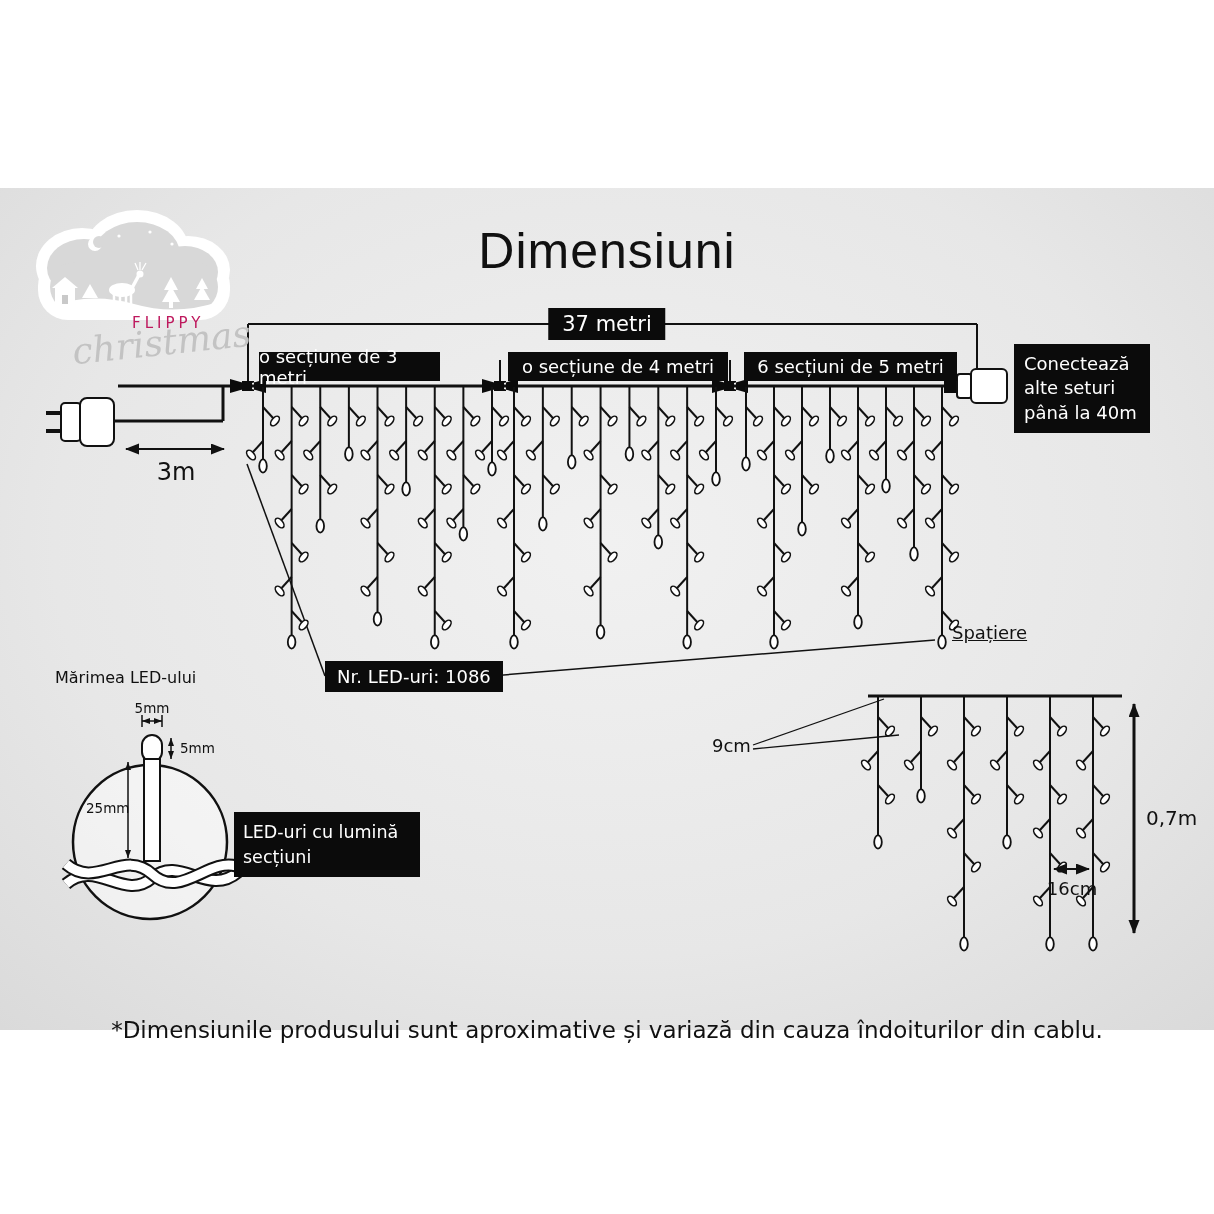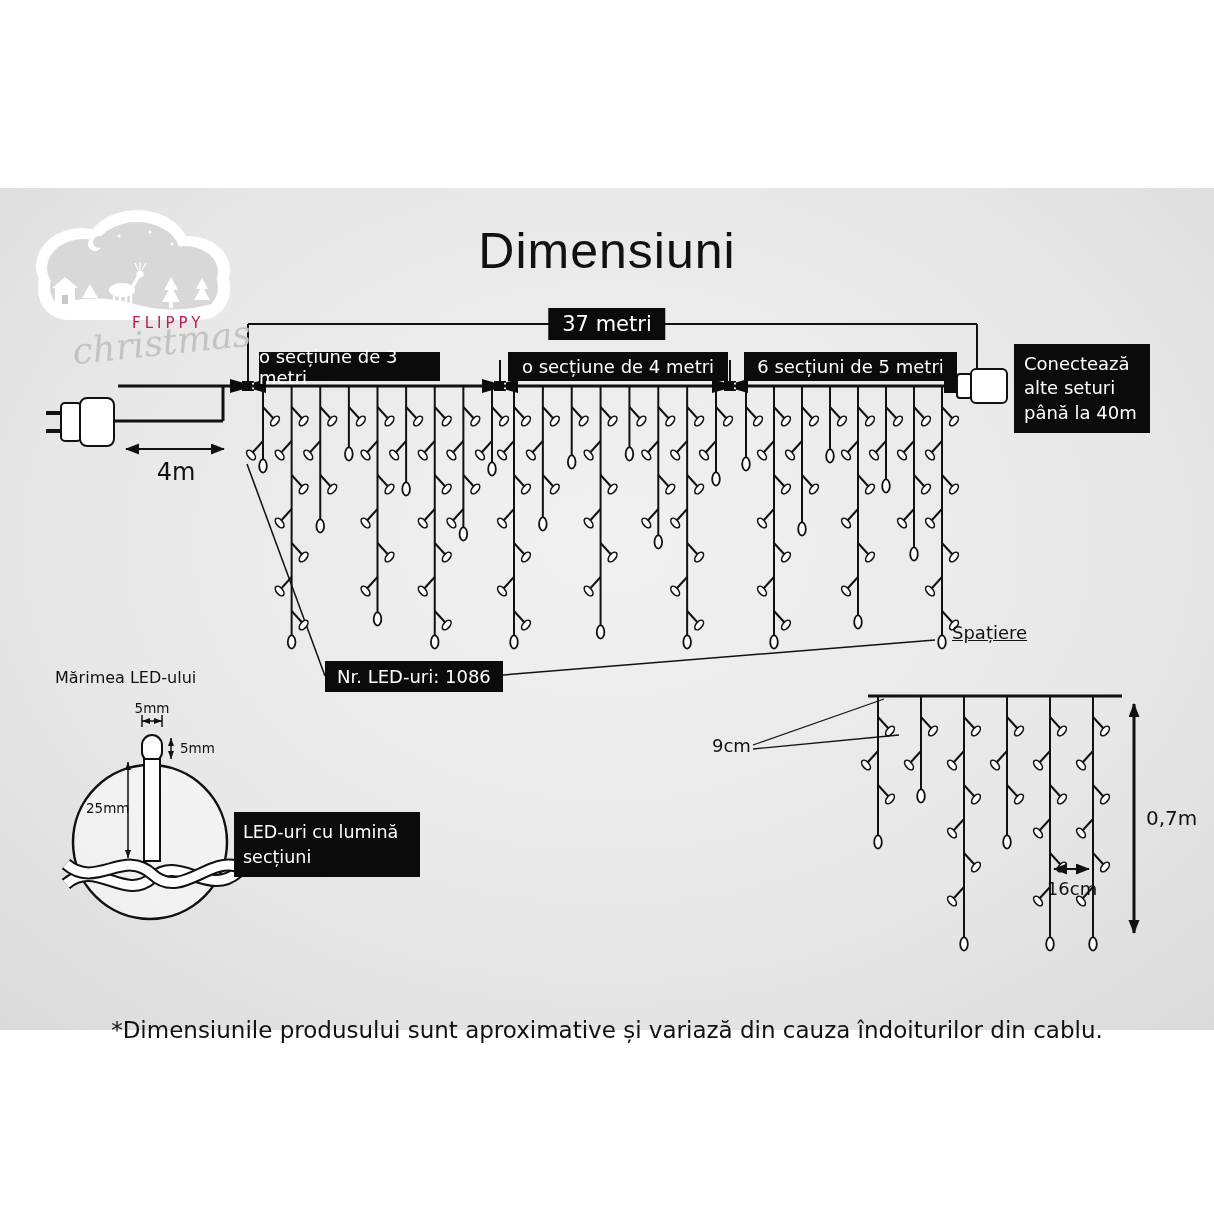--- a/index.html
+++ b/index.html
@@ -478,21 +478,21 @@
   </svg>
   <div class="brand">FLIPPY</div>
   <div class="scriptname">christmas</div>
 
   <h1 class="title">Dimensiuni</h1>
   <div class="box b37">37 metri</div>
   <div class="box sec sec1">o secțiune de 3 metri</div>
   <div class="box sec sec2">o secțiune de 4 metri</div>
   <div class="box sec sec3">6 secțiuni de 5 metri</div>
   <div class="box connect">Conectează alte seturi până la 40m</div>
-  <div class="lbl lead">4m</div>
+  <div class="lbl lead">3m</div>
   <div class="box ledcount">Nr. LED-uri: 1086</div>
 
   <div class="lbl h-marimea">Mărimea LED-ului</div>
   <div class="lbl mm mm-topw">5mm</div>
   <div class="lbl mm mm-toph">5mm</div>
   <div class="lbl mm mm-body">25mm</div>
   <div class="box lednote">LED-uri cu lumină secțiuni</div>
 
   <div class="lbl h-spatiere">Spațiere</div>
   <div class="lbl sp9">9cm</div>

